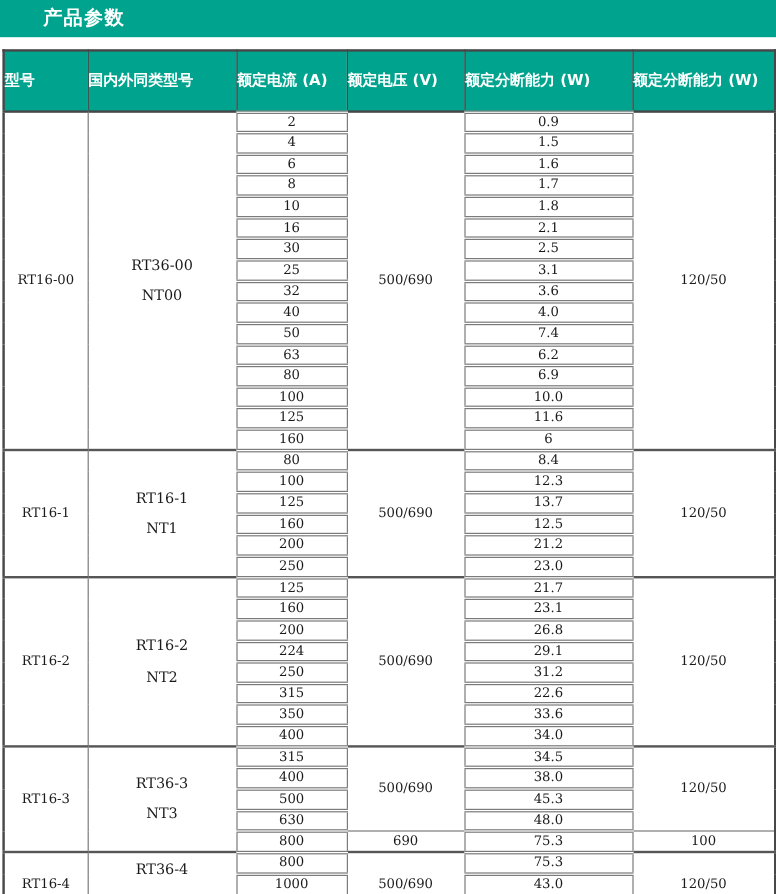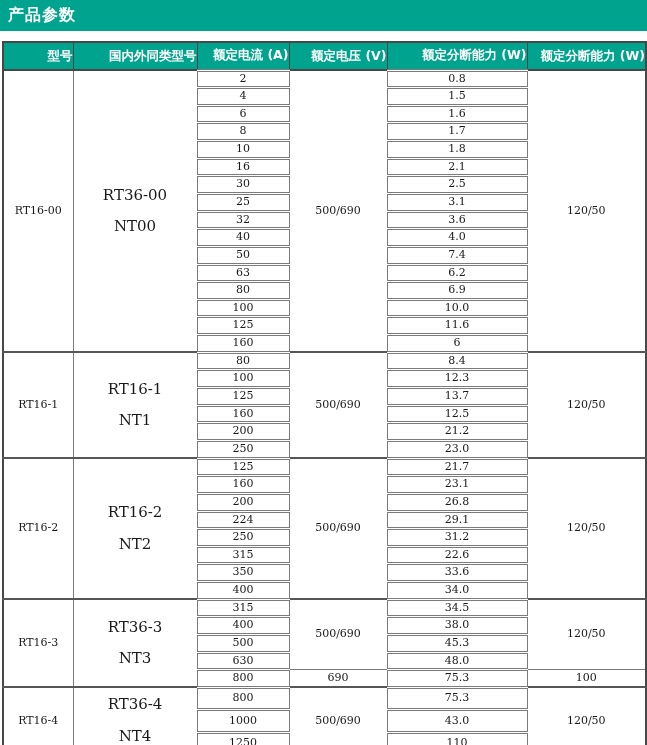--- a/index.html
+++ b/index.html
@@ -10,21 +10,21 @@
     font-family: "DejaVu Serif", "Liberation Serif", serif;
     color: var(--text);
   }
   .title-bar {
     width: 647px;
     height: 31px;
     background: var(--accent);
     color: #ffffff;
     display: flex;
     align-items: center;
-    padding-left: 8px;
+    padding-left: 36px;
     font-family: Liberation Sans, sans-serif;
     font-weight: bold;
     font-size: 16px;
     letter-spacing: 1px;
   }
   .table-wrap { padding: 10px 2px 2px 2px; }
   table.params {
     width: 643px;
     table-layout: fixed;
     border-collapse: collapse;
@@ -35,41 +35,41 @@
   col.c-current { width: 92px; }
   col.c-voltage { width: 98px; }
   col.c-power { width: 140px; }
   col.c-breaking { width: 119px; }
   thead th {
     background: var(--accent);
     color: #ffffff;
     font-family: "DejaVu Sans", "Liberation Sans", sans-serif;
     font-weight: bold;
     font-size: 12.5px;
-    height: 28px;
-    text-align: right;
+    height: 51px;
+    text-align: left;
     vertical-align: middle;
     border: 1px solid var(--border-dark);
     border-bottom: 2px solid var(--border-dark);
   }
   td {
     border: 1px solid var(--border);
     text-align: center;
     vertical-align: middle;
     font-size: 11px;
     height: 15px;
     line-height: 1.15;
     padding: 1px 2px;
     background: #ffffff;
   }
   
   td.rowline { border-top: 3px double var(--border); border-bottom: 3px double var(--border); }
   
   tr.section-start td.merged { border-top: 2px solid #565656; }
-  td.equiv-cell div { line-height: 2.1; font-size: 15px; }
+  td.equiv-cell div { line-height: 2.1; font-size: 12px; }
 </style>
 </head>
 <body>
 
 <div class="title-bar">
   <span>产品参数</span>
 </div>
 
 <div class="table-wrap">
   <table class="params">
@@ -93,21 +93,21 @@
     </thead>
     <tbody id="table-body">
         <tr class="section-start">
           <td class="merged" rowspan="16">RT16-00</td>
           <td class="merged equiv-cell" rowspan="16">
             <div>RT36-00</div>
             <div>NT00</div>
           </td>
           <td class="rowline">2</td>
           <td class="merged" rowspan="16">500/690</td>
-          <td class="rowline">0.8</td>
+          <td class="rowline">0.9</td>
           <td class="merged" rowspan="16">120/50</td>
         </tr>
         <tr>
           <td class="rowline">4</td>
           <td class="rowline">1.5</td>
         </tr>
         <tr>
           <td class="rowline">6</td>
           <td class="rowline">1.6</td>
         </tr>

